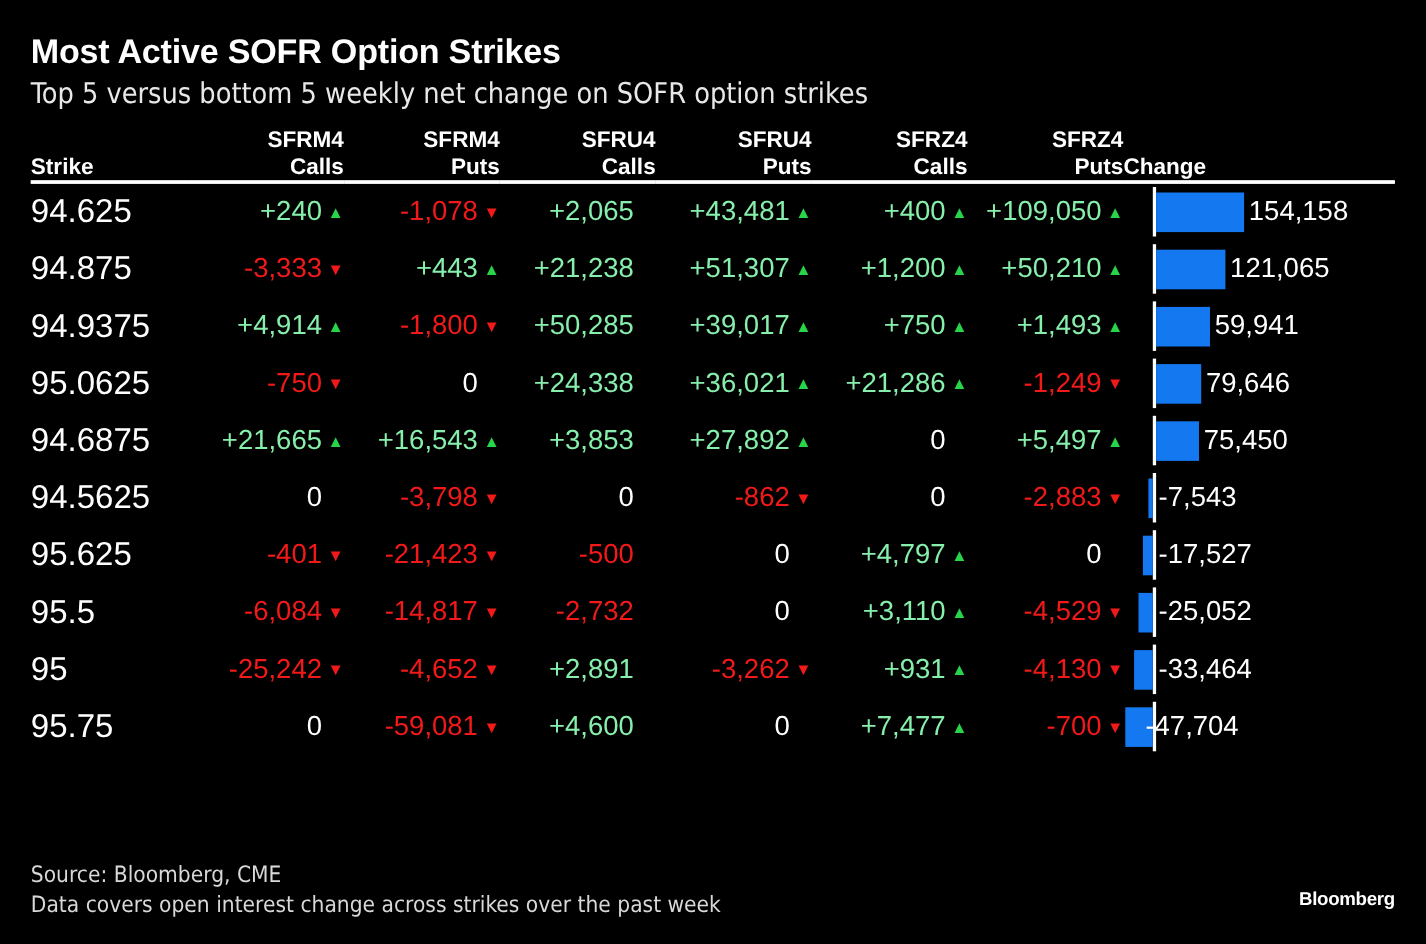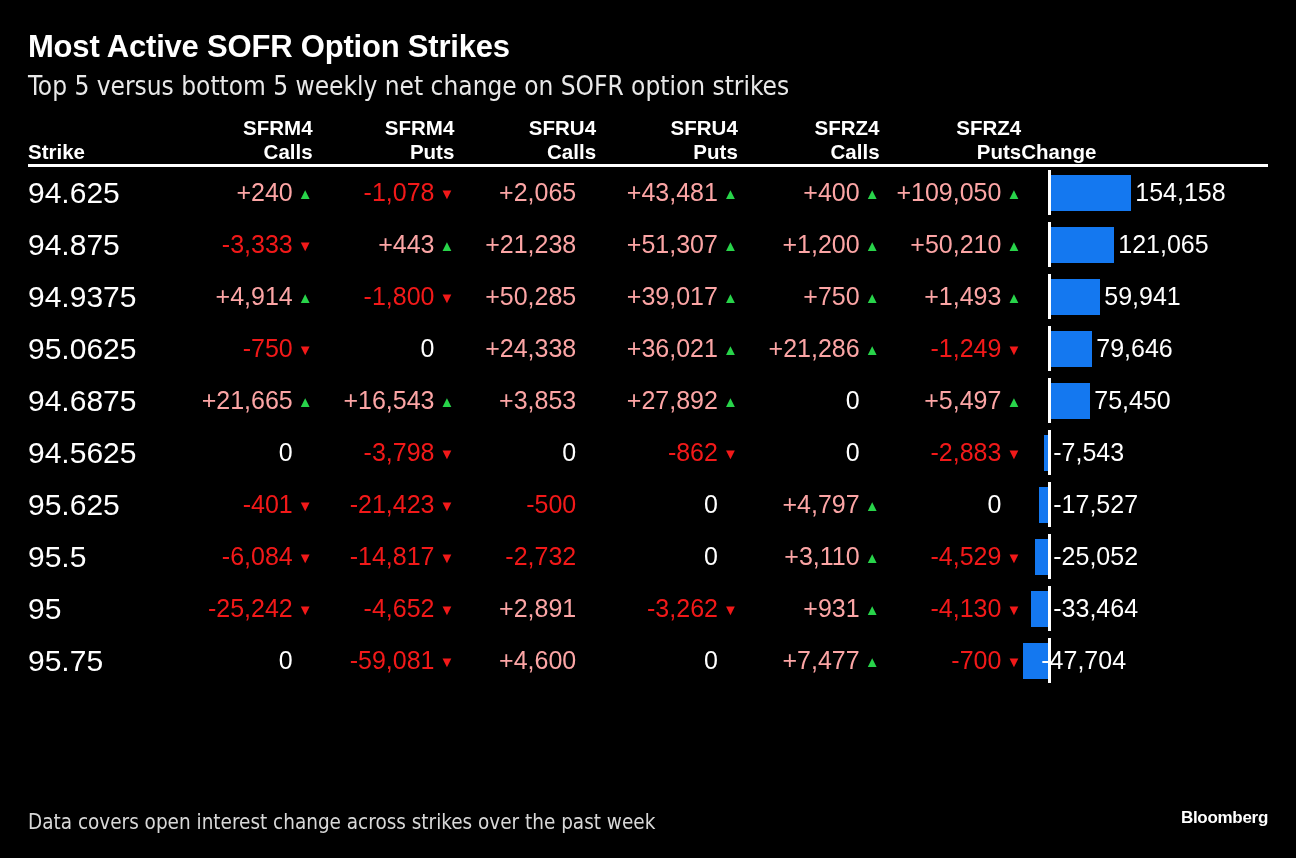--- a/index.html
+++ b/index.html
@@ -56,21 +56,21 @@
 
   tbody td{
     height:51px;
     font-size:25px;
     line-height:51px;
     white-space:nowrap;
     font-family:"Liberation Sans","DejaVu Sans",sans-serif;
   }
   td.strike{text-align:left;color:#ffffff;font-size:30px;}
   td.num{text-align:right;padding-right:2px;}
-  .pos{color:#fca5a5;}
+  .pos{color:#86efac;}
   .neg{color:#f21919;}
   .zero{color:#ffffff;}
   .arrow{font-size:15px;display:inline-block;margin-left:5px;vertical-align:2px;}
   .arrow.up{color:#28d44a;}
   .arrow.dn{color:#f21919;}
   .arrow.none{visibility:hidden;}
 
   
   td.chg{position:relative;padding:0;vertical-align:middle;}
   .barwrap{position:relative;height:51px;}
@@ -320,18 +320,19 @@
               <div class="axis"></div>
               <div class="bar n" style="background: rgb(20, 120, 240); width: 25px; left: 2px;"></div>
               <div class="blabel" style="left: 20px; text-align: center;">-47,704</div>
             </div>
           </td>
         </tr>
       </tbody>
   </table>
 
   <div class="foot">
+    <div>Source: Bloomberg, CME</div>
     <div>Data covers open interest change across strikes over the past week</div>
   </div>
 
   <div class="brand">Bloomberg</div>
 
 </div>
 
 </body></html>

